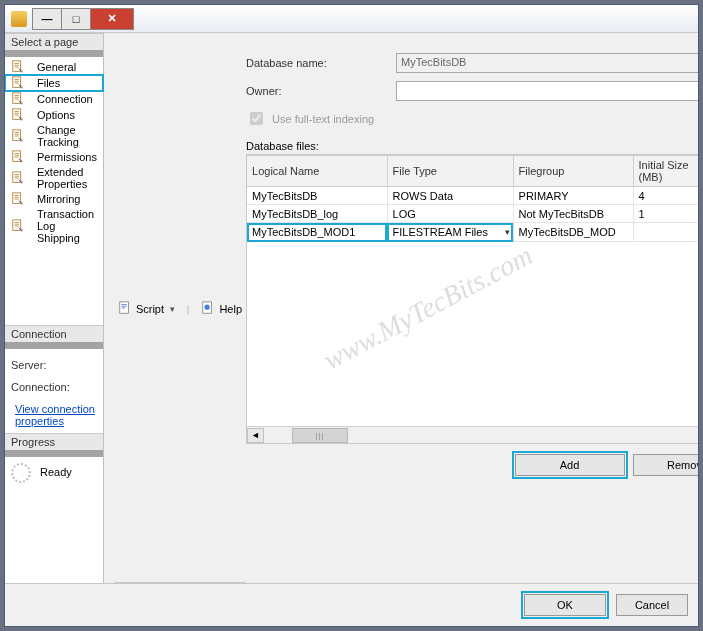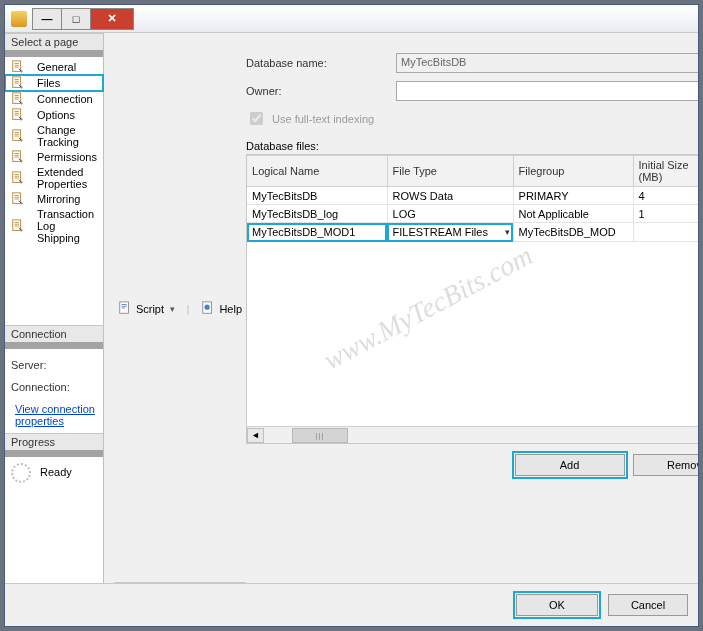--- a/index.html
+++ b/index.html
@@ -231,21 +231,21 @@
                 <tr>
                   <td>MyTecBitsDB</td>
                   <td>ROWS Data</td>
                   <td>PRIMARY</td>
                   <td>4</td>
                   <td>E</td>
                 </tr>
                 <tr>
                   <td>MyTecBitsDB_log</td>
                   <td>LOG</td>
-                  <td>Not Applicable</td>
+                  <td>Not MyTecBitsDB</td>
                   <td>1</td>
                   <td>E</td>
                 </tr>
                 <tr>
                   <td class="hl">MyTecBitsDB_MOD1</td>
                   <td class="hl" style="padding:0">
                     <div class="combo">
                       <span>FILESTREAM Files</span>
                       <span class="car">▾</span>
                     </div>
@@ -270,15 +270,15 @@
           <div class="btn">Remove</div>
         </div>
       </div>
 
       <div class="watermark">www.MyTecBits.com</div>
     </div>
   </div>
 
   <div class="footer">
     <div class="btn hl2" style="width:82px">OK</div>
-    <div class="btn" style="width:80px">Cancel</div>
+    <div class="btn" style="width:72px">Cancel</div>
   </div>
 </div>
 
 </body></html>

